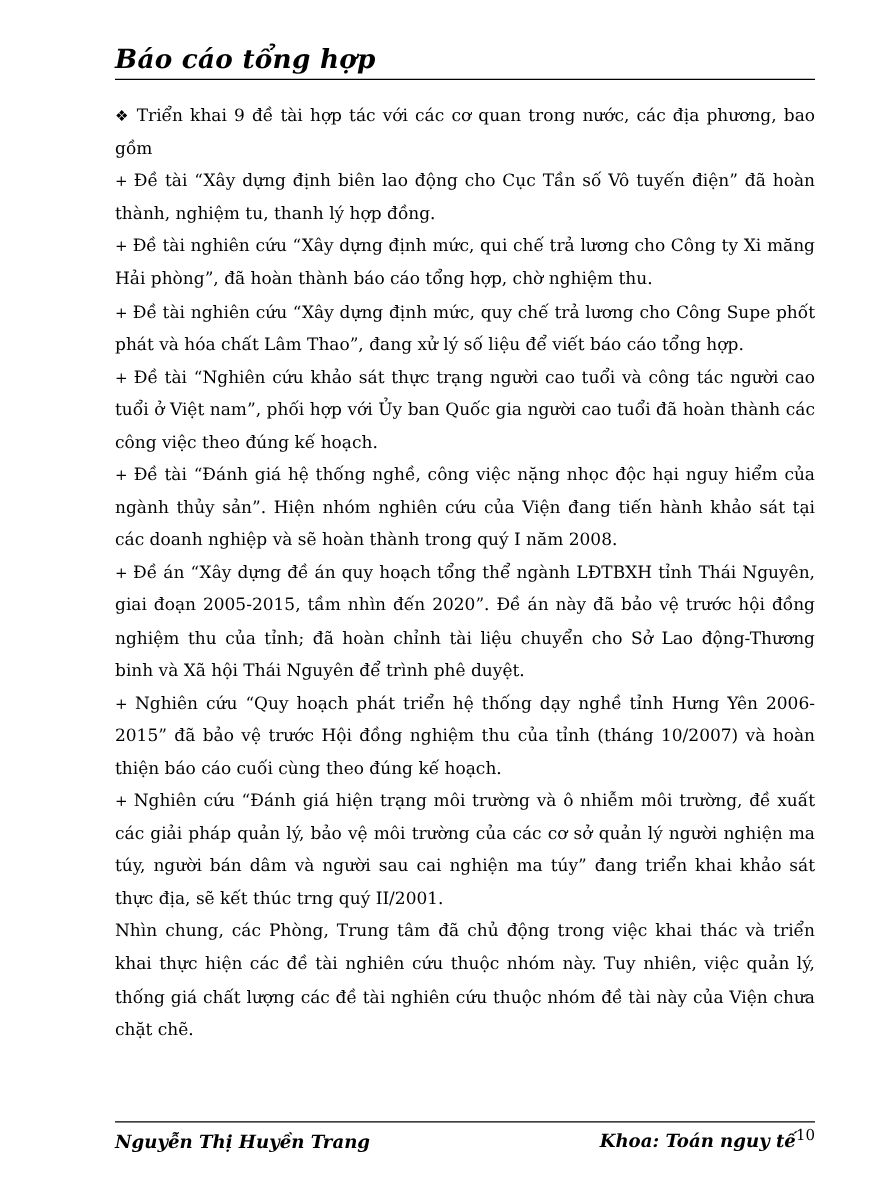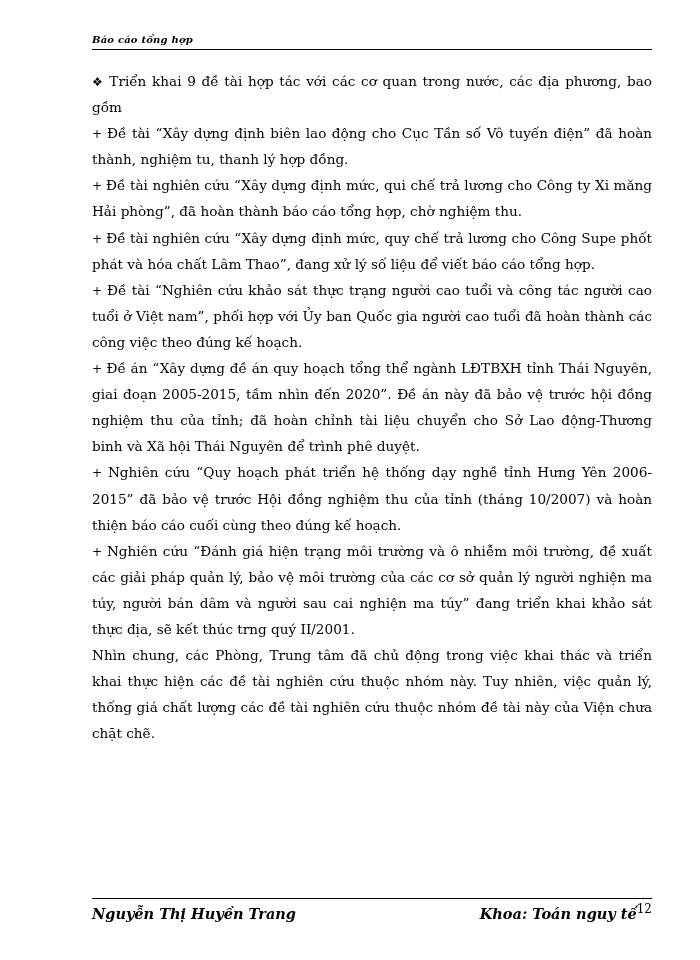--- a/index.html
+++ b/index.html
@@ -24,31 +24,31 @@
   .header {
     position: absolute;
     top: 34px;
     left: 92px;
     width: 560px;
   }
   .header-title {
     font-family: "DejaVu Serif", serif;
     font-weight: bold;
     font-style: italic;
-    font-size: 10px;
+    font-size: 21px;
     letter-spacing: 0.2px;
   }
   .rule {
     border: none;
     border-top: 1.2px solid #000;
     margin: 4px 0 0 0;
   }
   .content {
     position: absolute;
-    top: 68px;
+    top: 80px;
     left: 92px;
     width: 560px;
     font-size: 13.6px;
     line-height: 1.92;
     text-align: justify;
   }
   .content p {
     margin: 0;
     text-indent: 0;
   }
@@ -106,29 +106,30 @@
     <div class="header-title">Báo cáo tổng hợp</div>
     <hr class="rule">
   </div>
 
   <div class="content" id="body-content">
       <p class="para indent-bullet"><span class="bullet-mark">❖  </span><span>Triển khai 9 đề tài hợp tác với các cơ quan trong nước, các địa phương, bao gồm</span></p>
       <p class="para indent-plus"><span class="bullet-mark">+  </span><span>Đề tài “Xây dựng định biên lao động cho Cục Tần số Vô tuyến điện” đã hoàn thành, nghiệm tu, thanh lý hợp đồng.</span></p>
       <p class="para indent-plus"><span class="bullet-mark">+  </span><span>Đề tài nghiên cứu “Xây dựng định mức, qui chế trả lương cho Công ty Xi măng Hải phòng”, đã hoàn thành báo cáo tổng hợp, chờ nghiệm thu.</span></p>
       <p class="para indent-plus"><span class="bullet-mark">+  </span><span>Đề tài nghiên cứu “Xây dựng định mức, quy chế trả lương cho Công Supe phốt phát và hóa chất Lâm Thao”, đang xử lý số liệu để viết báo cáo tổng hợp.</span></p>
       <p class="para indent-plus"><span class="bullet-mark">+  </span><span>Đề tài “Nghiên cứu khảo sát thực trạng người cao tuổi và công tác người cao tuổi ở Việt nam”, phối hợp với Ủy ban Quốc gia người cao tuổi đã hoàn thành các công việc theo đúng kế hoạch.</span></p>
+      <p class="para indent-plus"><span class="bullet-mark">+  </span><span>Đề tài “Đánh giá hệ thống nghề, công việc nặng nhọc độc hại nguy hiểm của ngành thủy sản”. Hiện nhóm nghiên cứu của Viện đang tiến hành khảo sát tại các doanh nghiệp và sẽ hoàn thành trong quý I năm 2008.</span></p>
       <p class="para indent-plus"><span class="bullet-mark">+  </span><span>Đề án “Xây dựng đề án quy hoạch tổng thể ngành LĐTBXH tỉnh Thái Nguyên, giai đoạn 2005-2015, tầm nhìn đến 2020”. Đề án này đã bảo vệ trước hội đồng nghiệm thu của tỉnh; đã hoàn chỉnh tài liệu chuyển cho Sở Lao động-Thương binh và Xã hội Thái Nguyên để trình phê duyệt.</span></p>
       <p class="para indent-plus"><span class="bullet-mark">+  </span><span>Nghiên cứu “Quy hoạch phát triển hệ thống dạy nghề tỉnh Hưng Yên 2006-2015” đã bảo vệ trước Hội đồng nghiệm thu của tỉnh (tháng 10/2007) và hoàn thiện báo cáo cuối cùng theo đúng kế hoạch.</span></p>
       <p class="para indent-plus"><span class="bullet-mark">+  </span><span>Nghiên cứu “Đánh giá hiện trạng môi trường và ô nhiễm môi trường, đề xuất các giải pháp quản lý, bảo vệ môi trường của các cơ sở quản lý người nghiện ma túy, người bán dâm và người sau cai nghiện ma túy” đang triển khai khảo sát thực địa, sẽ kết thúc trng quý II/2001.</span></p>
       <p class="para indent-para"><span>Nhìn chung, các Phòng, Trung tâm đã chủ động trong việc khai thác và triển khai thực hiện các đề tài nghiên cứu thuộc nhóm này. Tuy nhiên, việc quản lý, thống giá chất lượng các đề tài nghiên cứu thuộc nhóm đề tài này của Viện chưa chặt chẽ.</span></p>
     </div>
 
   <div class="footer">
     <hr class="rule">
     <div class="footer-row">
       <span class="footer-left">Nguyễn Thị Huyền Trang</span>
       <span class="footer-right">
-        <span>Khoa: Toán nguy tế</span><span class="page-num">12</span>
+        <span>Khoa: Toán nguy tế</span><span class="page-num">10</span>
       </span>
     </div>
   </div>
 
 </div>
 
 </body></html>

